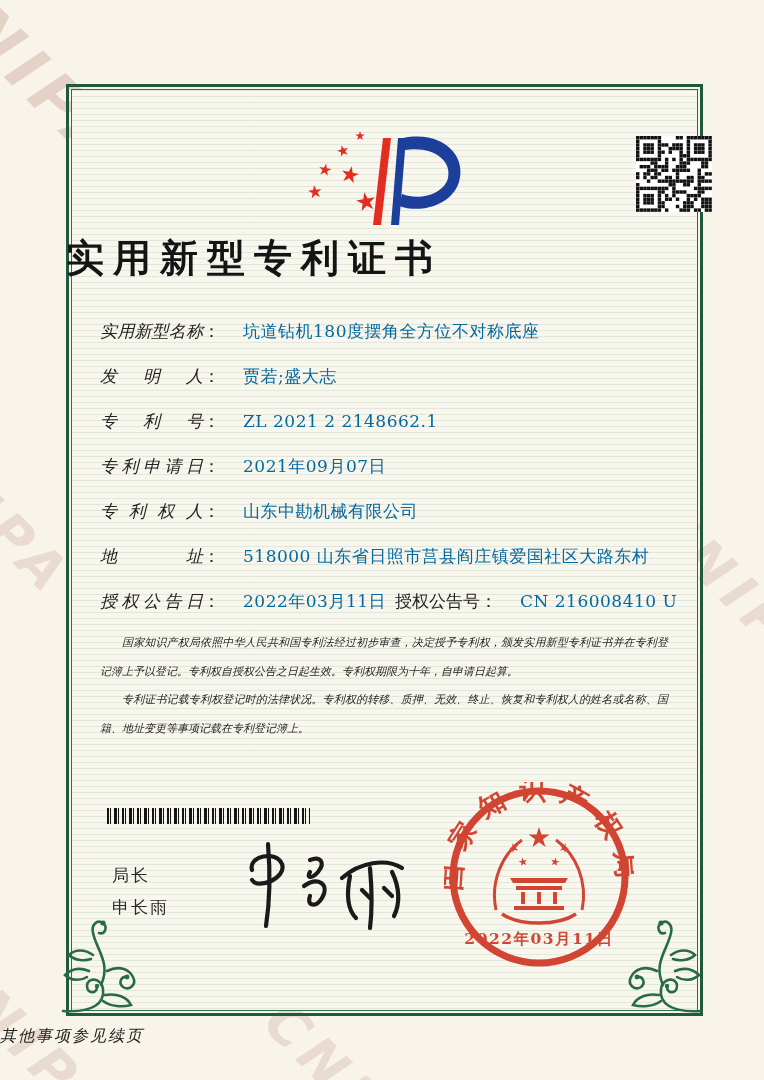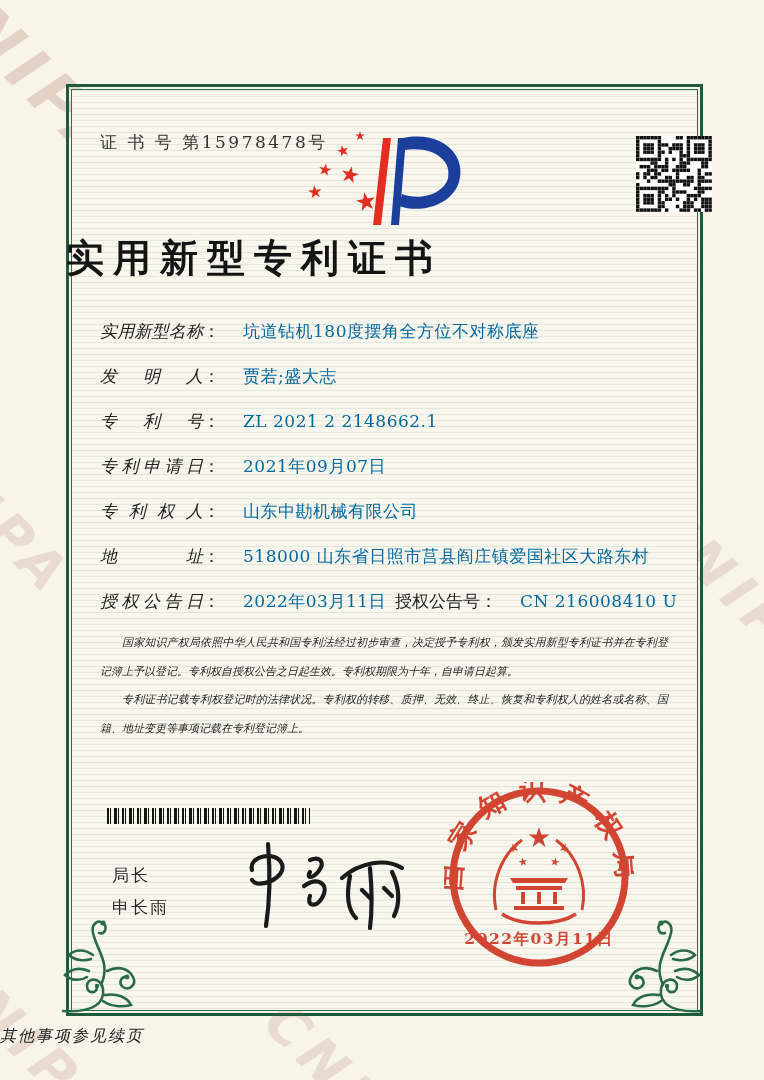--- a/index.html
+++ b/index.html
@@ -74,21 +74,20 @@
   <span class="wm" style="left:448px; top:300px;">CNIPA</span>
   <span class="wm" style="left:-72px; top:408px;">CNIPA</span>
   <span class="wm" style="left:682px; top:492px;">CNIPA</span>
   <span class="wm" style="left:-30px; top:942px;">CNIPA</span>
   <span class="wm" style="left:296px; top:990px;">CNIPA</span>
 
   <div class="frame">
     <div class="frame-inner"></div>
   </div>
 
-  <div class="cert-no">证 书 号 第15978478号</div>
 
   <svg class="logo" viewBox="0 0 168 110">
     <defs>
       <path id="st" d="M0,-1 L0.224,-0.309 0.951,-0.309 0.363,0.118 0.588,0.809 0,0.382 -0.588,0.809 -0.363,0.118 -0.951,-0.309 -0.224,-0.309 Z"></path>
     </defs>
     <g fill="#e22d20">
       <use href="#st" transform="translate(57,14) scale(5)"></use>
       <use href="#st" transform="translate(40,29) scale(6) rotate(-15)"></use>
       <use href="#st" transform="translate(22,48) scale(6.5) rotate(10)"></use>
       <use href="#st" transform="translate(12,70) scale(7) rotate(-8)"></use>

